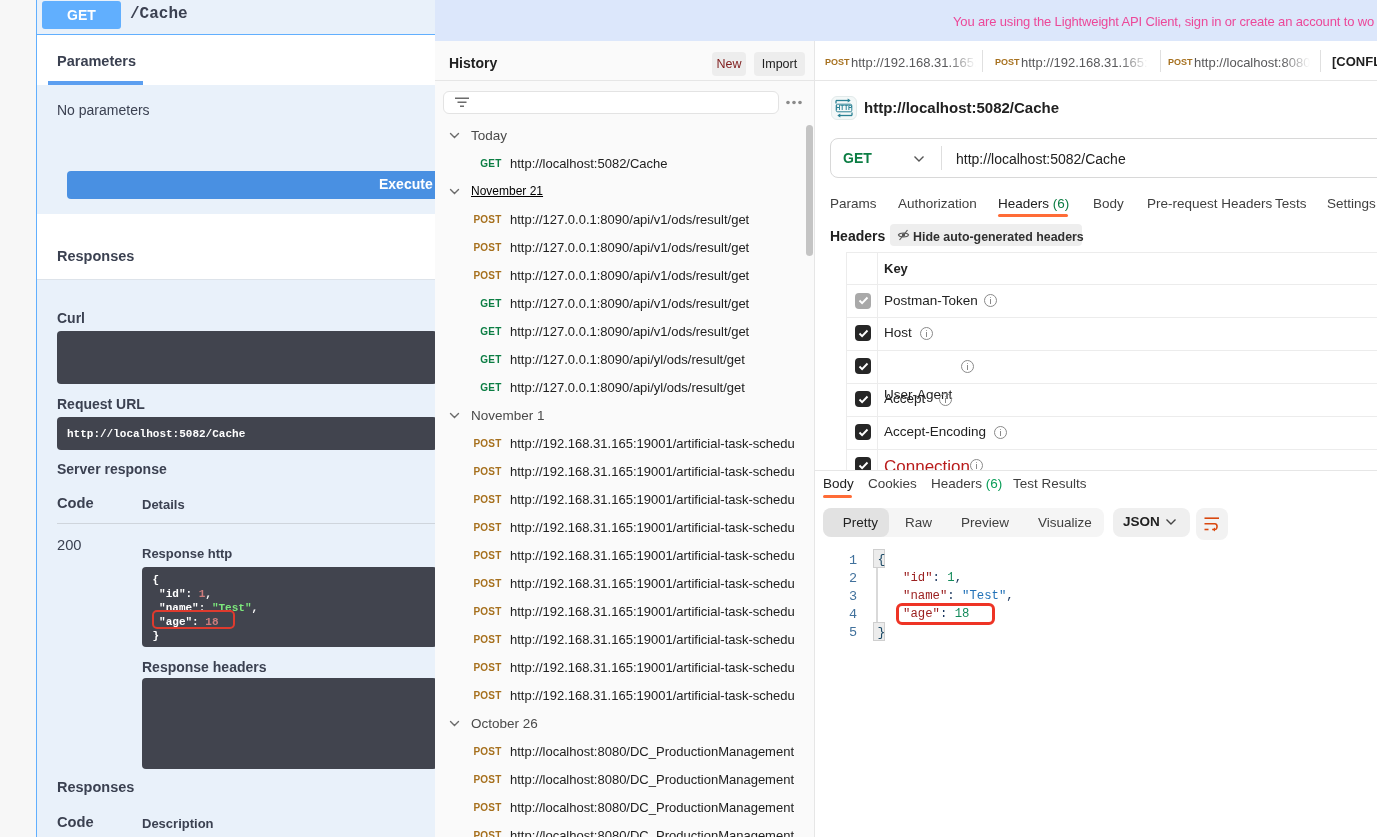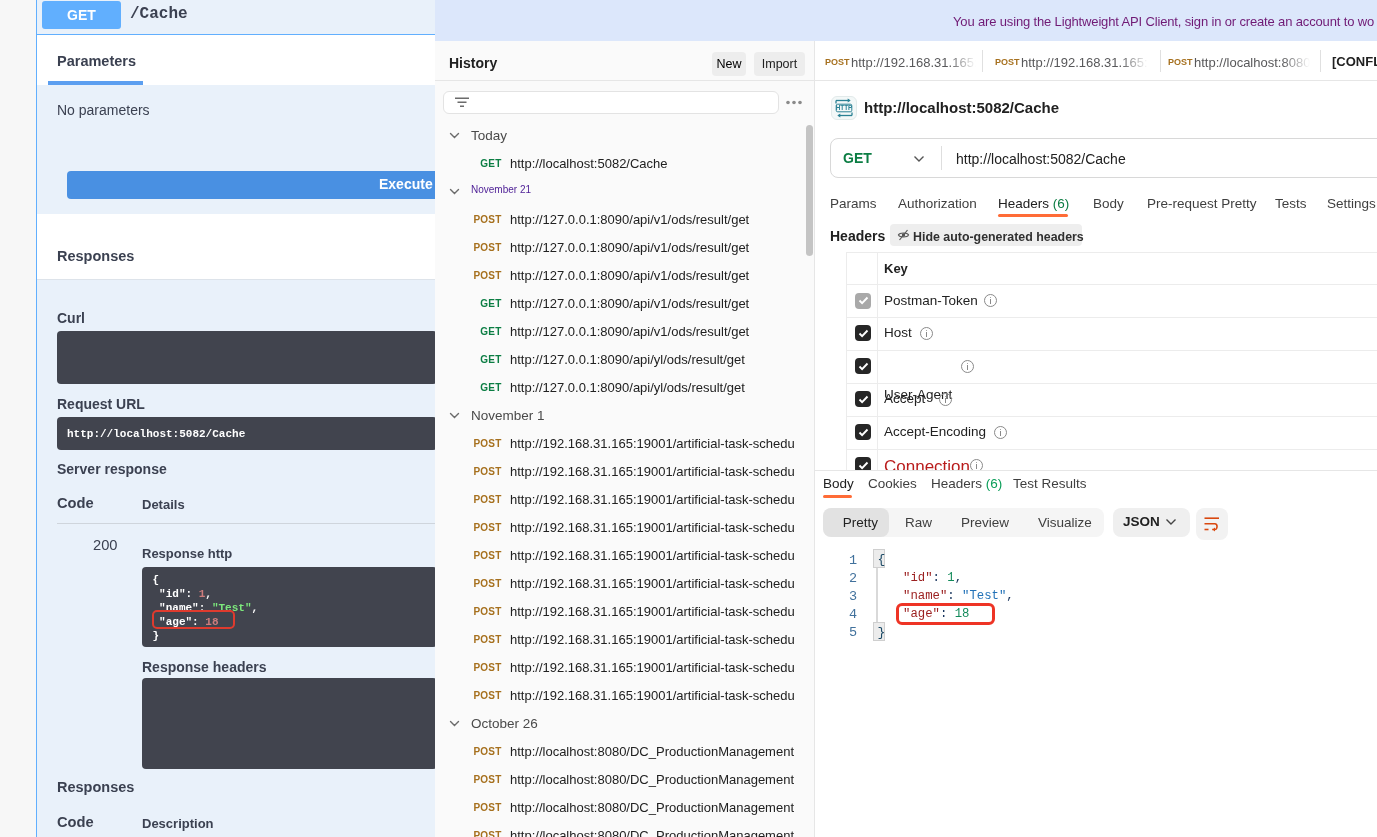--- a/index.html
+++ b/index.html
@@ -55,42 +55,42 @@
   <div class="abs dark" style="left:57px;top:331px;width:380px;height:53px;"></div>
 
   <div class="abs swh" style="left:57px;top:396px;font-size:14px;">Request URL</div>
   <div class="abs dark" style="left:57px;top:417px;width:380px;height:33px;"></div>
   <div class="abs code" style="left:67px;top:427px;">http://localhost:5082/Cache</div>
 
   <div class="abs swh" style="left:57px;top:461px;font-size:14px;">Server response</div>
   <div class="abs" style="left:57px;top:495px;font-weight:bold;font-size:14.7px;color:#3b4151;">Code</div>
   <div class="abs swh" style="left:142px;top:497px;text-align:right;">Details</div>
   <div class="abs" style="left:57px;top:523px;width:380px;height:1px;background:#cfd5dc;"></div>
-  <div class="abs" style="left:57px;top:537px;font-size:14.7px;color:#3b4151;margin-left:36px;">200</div>
+  <div class="abs" style="left:57px;top:537px;font-size:14.7px;color:#3b4151;">200</div>
   <div class="abs swh" style="left:142px;top:546px;">Response http</div>
   <div class="abs dark" style="left:142px;top:567px;width:295px;height:80px;"></div>
   <div class="abs code" style="left:152.5px;top:572.5px;">{
  "id": <span class="r">1</span>,
  "name": <span class="g">"Test"</span>,
  "age": <span class="r">18</span>
 }</div>
   <div class="abs" style="left:152px;top:610px;width:83px;height:19px;border:2.5px solid #df3b2e;border-radius:5px;box-sizing:border-box;"></div>
   <div class="abs swh" style="left:142px;top:659px;font-size:14px;">Response headers</div>
   <div class="abs dark" style="left:142px;top:678px;width:295px;height:91px;"></div>
   <div class="abs" style="left:57px;top:779px;font-weight:bold;font-size:14.5px;color:#3b4151;">Responses</div>
   <div class="abs" style="left:57px;top:814px;font-weight:bold;font-size:14.7px;color:#3b4151;">Code</div>
   <div class="abs swh" style="left:142px;top:816px;">Description</div>
 </div>
 
 <div class="abs" style="left:435px;top:0;width:380px;height:837px;background:#fafafa;border-right:1px solid #e6e6e6;box-sizing:border-box;">
 </div>
 
 <div class="abs" style="left:449px;top:55px;font-weight:bold;font-size:14px;color:#212121;">History</div>
 <div class="abs" style="left:712px;top:52px;width:34px;height:24px;background:#ededed;border-radius:4px;
-     font-size:12.5px;color:#000000;text-align:center;line-height:24px;">New</div>
+     font-size:12.5px;color:#7f1d1d;text-align:center;line-height:24px;">New</div>
 <div class="abs" style="left:754px;top:52px;width:51px;height:24px;background:#ededed;border-radius:4px;
      font-size:12.5px;color:#212121;text-align:center;line-height:24px;">Import</div>
 <div class="abs" style="left:435px;top:80px;width:380px;height:1px;background:#e6e6e6;"></div>
 
 <div class="abs" style="left:443px;top:91px;width:336px;height:23px;background:#fff;border:1px solid #e3e3e3;border-radius:6px;box-sizing:border-box;"></div>
 <svg class="abs" style="left:455px;top:97px;" width="14" height="11" viewBox="0 0 14 11">
   <path d="M0 1.2h14M2.5 5.2h9M5 9.2h4" stroke="#6b6b6b" stroke-width="1.4" fill="none"></path>
 </svg>
 <div class="abs" style="left:786px;top:100px;width:16px;height:5px;">
   <svg width="16" height="5">
@@ -108,21 +108,21 @@
     </svg>
   </div>
 <div class="abs" style="left:471px;top:128px;font-size:13.5px;color:#4a4a4a;">Today</div>
 <div class="abs badge get" style="left:435px;top:158px;width:66.5px;text-align:right;">GET</div>
 <div class="abs" style="left:510px;top:156px;width:284px;font-size:13px;color:#212121;white-space:nowrap;overflow:hidden;">http://localhost:5082/Cache</div>
 <div class="abs" style="left:449px;top:188px;">
     <svg width="11" height="7" viewBox="0 0 11 7">
       <path d="M1.5 1.5l4 4 4-4" stroke="#6b6b6b" stroke-width="1.4" fill="none" stroke-linecap="round"></path>
     </svg>
   </div>
-<div class="abs" style="left:471px;top:184px;font-size:10px;color:#4c1d95;">November 21</div>
+<div class="abs" style="left:471px;top:184px;font-size:12px;color:#000000;text-decoration:underline;">November 21</div>
 <div class="abs badge post" style="left:435px;top:214px;width:66.5px;text-align:right;">POST</div>
 <div class="abs" style="left:510px;top:212px;width:284px;font-size:13px;color:#212121;white-space:nowrap;overflow:hidden;">http://127.0.0.1:8090/api/v1/ods/result/get</div>
 <div class="abs badge post" style="left:435px;top:242px;width:66.5px;text-align:right;">POST</div>
 <div class="abs" style="left:510px;top:240px;width:284px;font-size:13px;color:#212121;white-space:nowrap;overflow:hidden;">http://127.0.0.1:8090/api/v1/ods/result/get</div>
 <div class="abs badge post" style="left:435px;top:270px;width:66.5px;text-align:right;">POST</div>
 <div class="abs" style="left:510px;top:268px;width:284px;font-size:13px;color:#212121;white-space:nowrap;overflow:hidden;">http://127.0.0.1:8090/api/v1/ods/result/get</div>
 <div class="abs badge get" style="left:435px;top:298px;width:66.5px;text-align:right;">GET</div>
 <div class="abs" style="left:510px;top:296px;width:284px;font-size:13px;color:#212121;white-space:nowrap;overflow:hidden;">http://127.0.0.1:8090/api/v1/ods/result/get</div>
 <div class="abs badge get" style="left:435px;top:326px;width:66.5px;text-align:right;">GET</div>
 <div class="abs" style="left:510px;top:324px;width:284px;font-size:13px;color:#212121;white-space:nowrap;overflow:hidden;">http://127.0.0.1:8090/api/v1/ods/result/get</div>
@@ -204,21 +204,21 @@
 <svg class="abs" style="left:913px;top:155px;" width="12" height="8" viewBox="0 0 12 8">
     <path d="M1.5 1.5l4.5 4.5 4.5-4.5" stroke="#555" stroke-width="1.4" fill="none"></path>
   </svg>
 <div class="abs" style="left:941px;top:146px;width:1px;height:24px;background:#dedede;"></div>
 <div class="abs" style="left:956px;top:151px;font-size:14px;color:#212121;">http://localhost:5082/Cache</div>
 
 <div class="abs ptab" style="left:830px;top:196px;">Params</div>
 <div class="abs ptab" style="left:898px;top:196px;">Authorization</div>
 <div class="abs" style="left:998px;top:196px;font-size:13.5px;color:#212121;">Headers <span style="color:#0b7d43;">(6)</span></div>
 <div class="abs ptab" style="left:1093px;top:196px;">Body</div>
-<div class="abs ptab" style="left:1147px;top:196px;">Pre-request Pretty</div>
+<div class="abs ptab" style="left:1147px;top:196px;">Pre-request Headers</div>
 <div class="abs ptab" style="left:1275px;top:196px;">Tests</div>
 <div class="abs ptab" style="left:1327px;top:196px;">Settings</div>
 <div class="abs" style="left:998px;top:214px;width:70px;height:2.5px;background:#ff6c37;border-radius:2px;"></div>
 
 <div class="abs" style="left:830px;top:228px;font-size:14px;font-weight:bold;color:#212121;">Headers</div>
 <div class="abs" style="left:890px;top:224px;width:192px;height:22px;background:#eee;border-radius:4px;"></div>
 <svg class="abs" style="left:897px;top:229px;" width="13" height="12" viewBox="0 0 13 12">
   <path d="M1.2 6c1.8-2.6 8.8-2.6 10.6 0M1.2 6c1.8 2.6 8.8 2.6 10.6 0" stroke="#555" stroke-width="1.1" fill="none"></path>
   <circle cx="6.5" cy="6" r="1.7" fill="#555"></circle>
   <path d="M2.5 11L10.5 1" stroke="#555" stroke-width="1.2"></path>
@@ -314,13 +314,13 @@
 <div class="abs mono" style="left:903px;top:606.5px;font-size:12.3px;white-space:pre;"><span style="color:#9c2121">"age"</span><span style="color:#16335c">:</span> <span style="color:#128a5a">18</span></div>
 
 <div class="abs" style="left:876px;top:551px;width:1.5px;height:88px;background:#d9d9d9;"></div>
 <div class="abs" style="left:873px;top:549px;width:12px;height:19px;background:#ececec;border:1px solid #cfcfcf;box-sizing:border-box;"></div>
 <div class="abs" style="left:873px;top:621.5px;width:12px;height:19px;background:#ececec;border:1px solid #cfcfcf;box-sizing:border-box;"></div>
 <div class="abs mono" style="left:877.5px;top:552px;font-size:13px;color:#1b4965;">{</div>
 <div class="abs mono" style="left:877.5px;top:624.5px;font-size:13px;color:#1b4965;">}</div>
 <div class="abs" style="left:896px;top:602.5px;width:99px;height:22px;border:3.5px solid #ee3425;border-radius:6px;box-sizing:border-box;"></div>
 
 <div class="abs" style="left:435px;top:0;width:942px;height:41px;background:#dce7fb;"></div>
-<div class="abs" style="left:953px;top:13.5px;font-size:13px;letter-spacing:-0.15px;color:#701a75;white-space:nowrap;">You are using the Lightweight API Client, sign in or create an account to wo</div>
+<div class="abs" style="left:953px;top:13.5px;font-size:13px;letter-spacing:-0.15px;color:#ec4899;white-space:nowrap;">You are using the Lightweight API Client, sign in or create an account to wo</div>
 
 </body></html>

